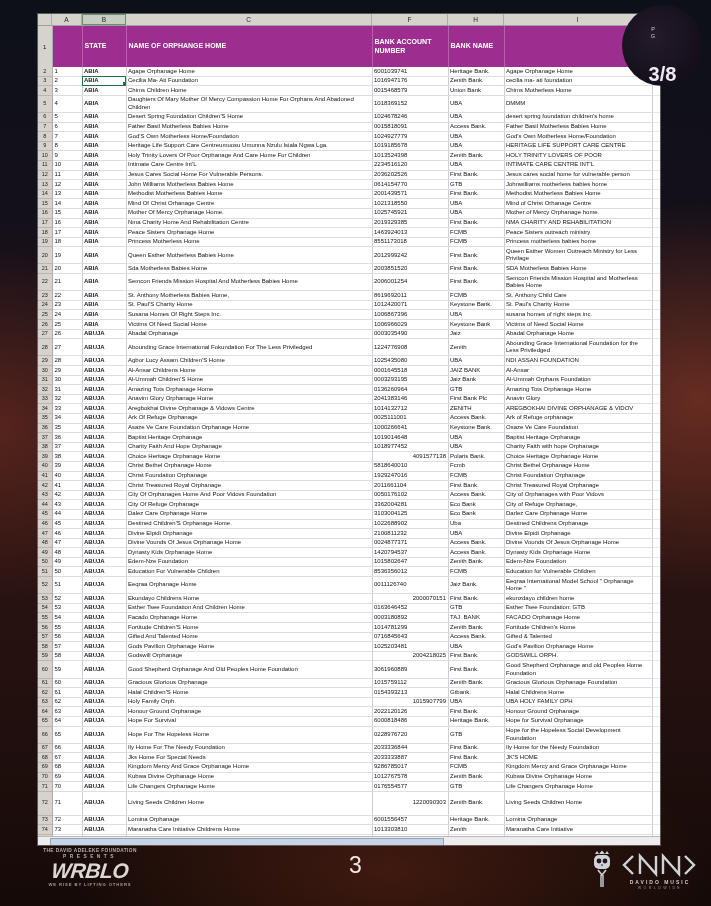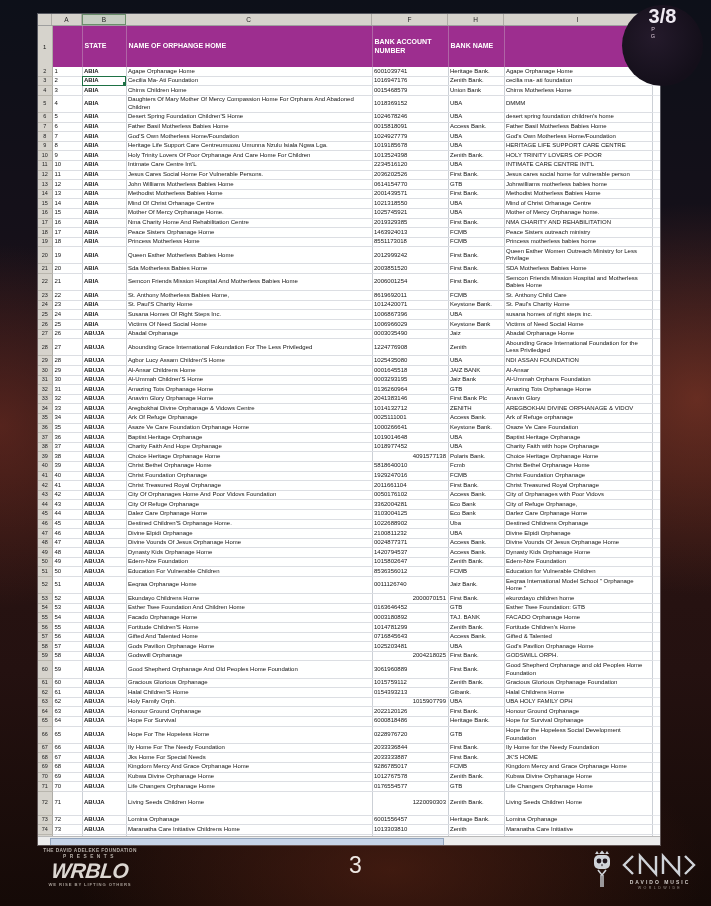--- a/index.html
+++ b/index.html
@@ -41,21 +41,21 @@
   td.pad{border-bottom:1px solid #e6e8ec;}
   tr[data-serial="71"] td{height:24px;}
   td.state.active{outline:1.5px solid #1e7145;outline-offset:-1.5px;position:relative;}
   td.state.active::after{content:"";position:absolute;right:0;bottom:0;width:3px;height:3px;background:#1e7145;}
   .hscroll{position:absolute;left:0;bottom:0;width:622px;height:9px;background:#ededed;
            border-top:1px solid #b9b9b9;box-sizing:border-box;}
   .thumb{position:absolute;left:12px;top:1px;width:392px;height:6px;background:#c6d4e8;border:1px solid #93a5bd;}
   
   .badge{position:absolute;left:622px;top:5px;width:81px;height:81px;border-radius:50%;
          background:radial-gradient(circle at 40% 40%, #241a2b 0%, #140f1a 70%);
-         display:flex;align-items:flex-start;justify-content:center;z-index:5;}
+         display:flex;align-items:flex-end;justify-content:center;z-index:5;}
   .badge span{color:#efeaf2;font-size:20px;font-weight:bold;}
   .pg-vert{position:absolute;left:650px;top:26px;z-index:6;color:#d9c6d6;font-size:5.5px;
            letter-spacing:1px;writing-mode:vertical-rl;text-orientation:upright;}
   
   .footer{position:absolute;left:0;top:845px;width:711px;height:61px;}
   .f-left{position:absolute;left:16px;top:3px;width:148px;text-align:center;}
   .f-left .l1{font-size:4.8px;font-weight:bold;letter-spacing:.4px;color:#b6afa9;}
   .f-left .l2{font-size:4.8px;font-weight:bold;letter-spacing:3.5px;color:#b6afa9;margin-top:1px;}
   .f-left .logo{font-size:21px;font-weight:900;font-style:italic;color:#dcd7d2;line-height:23px;
                 transform:skewX(-6deg);letter-spacing:-.5px;}

